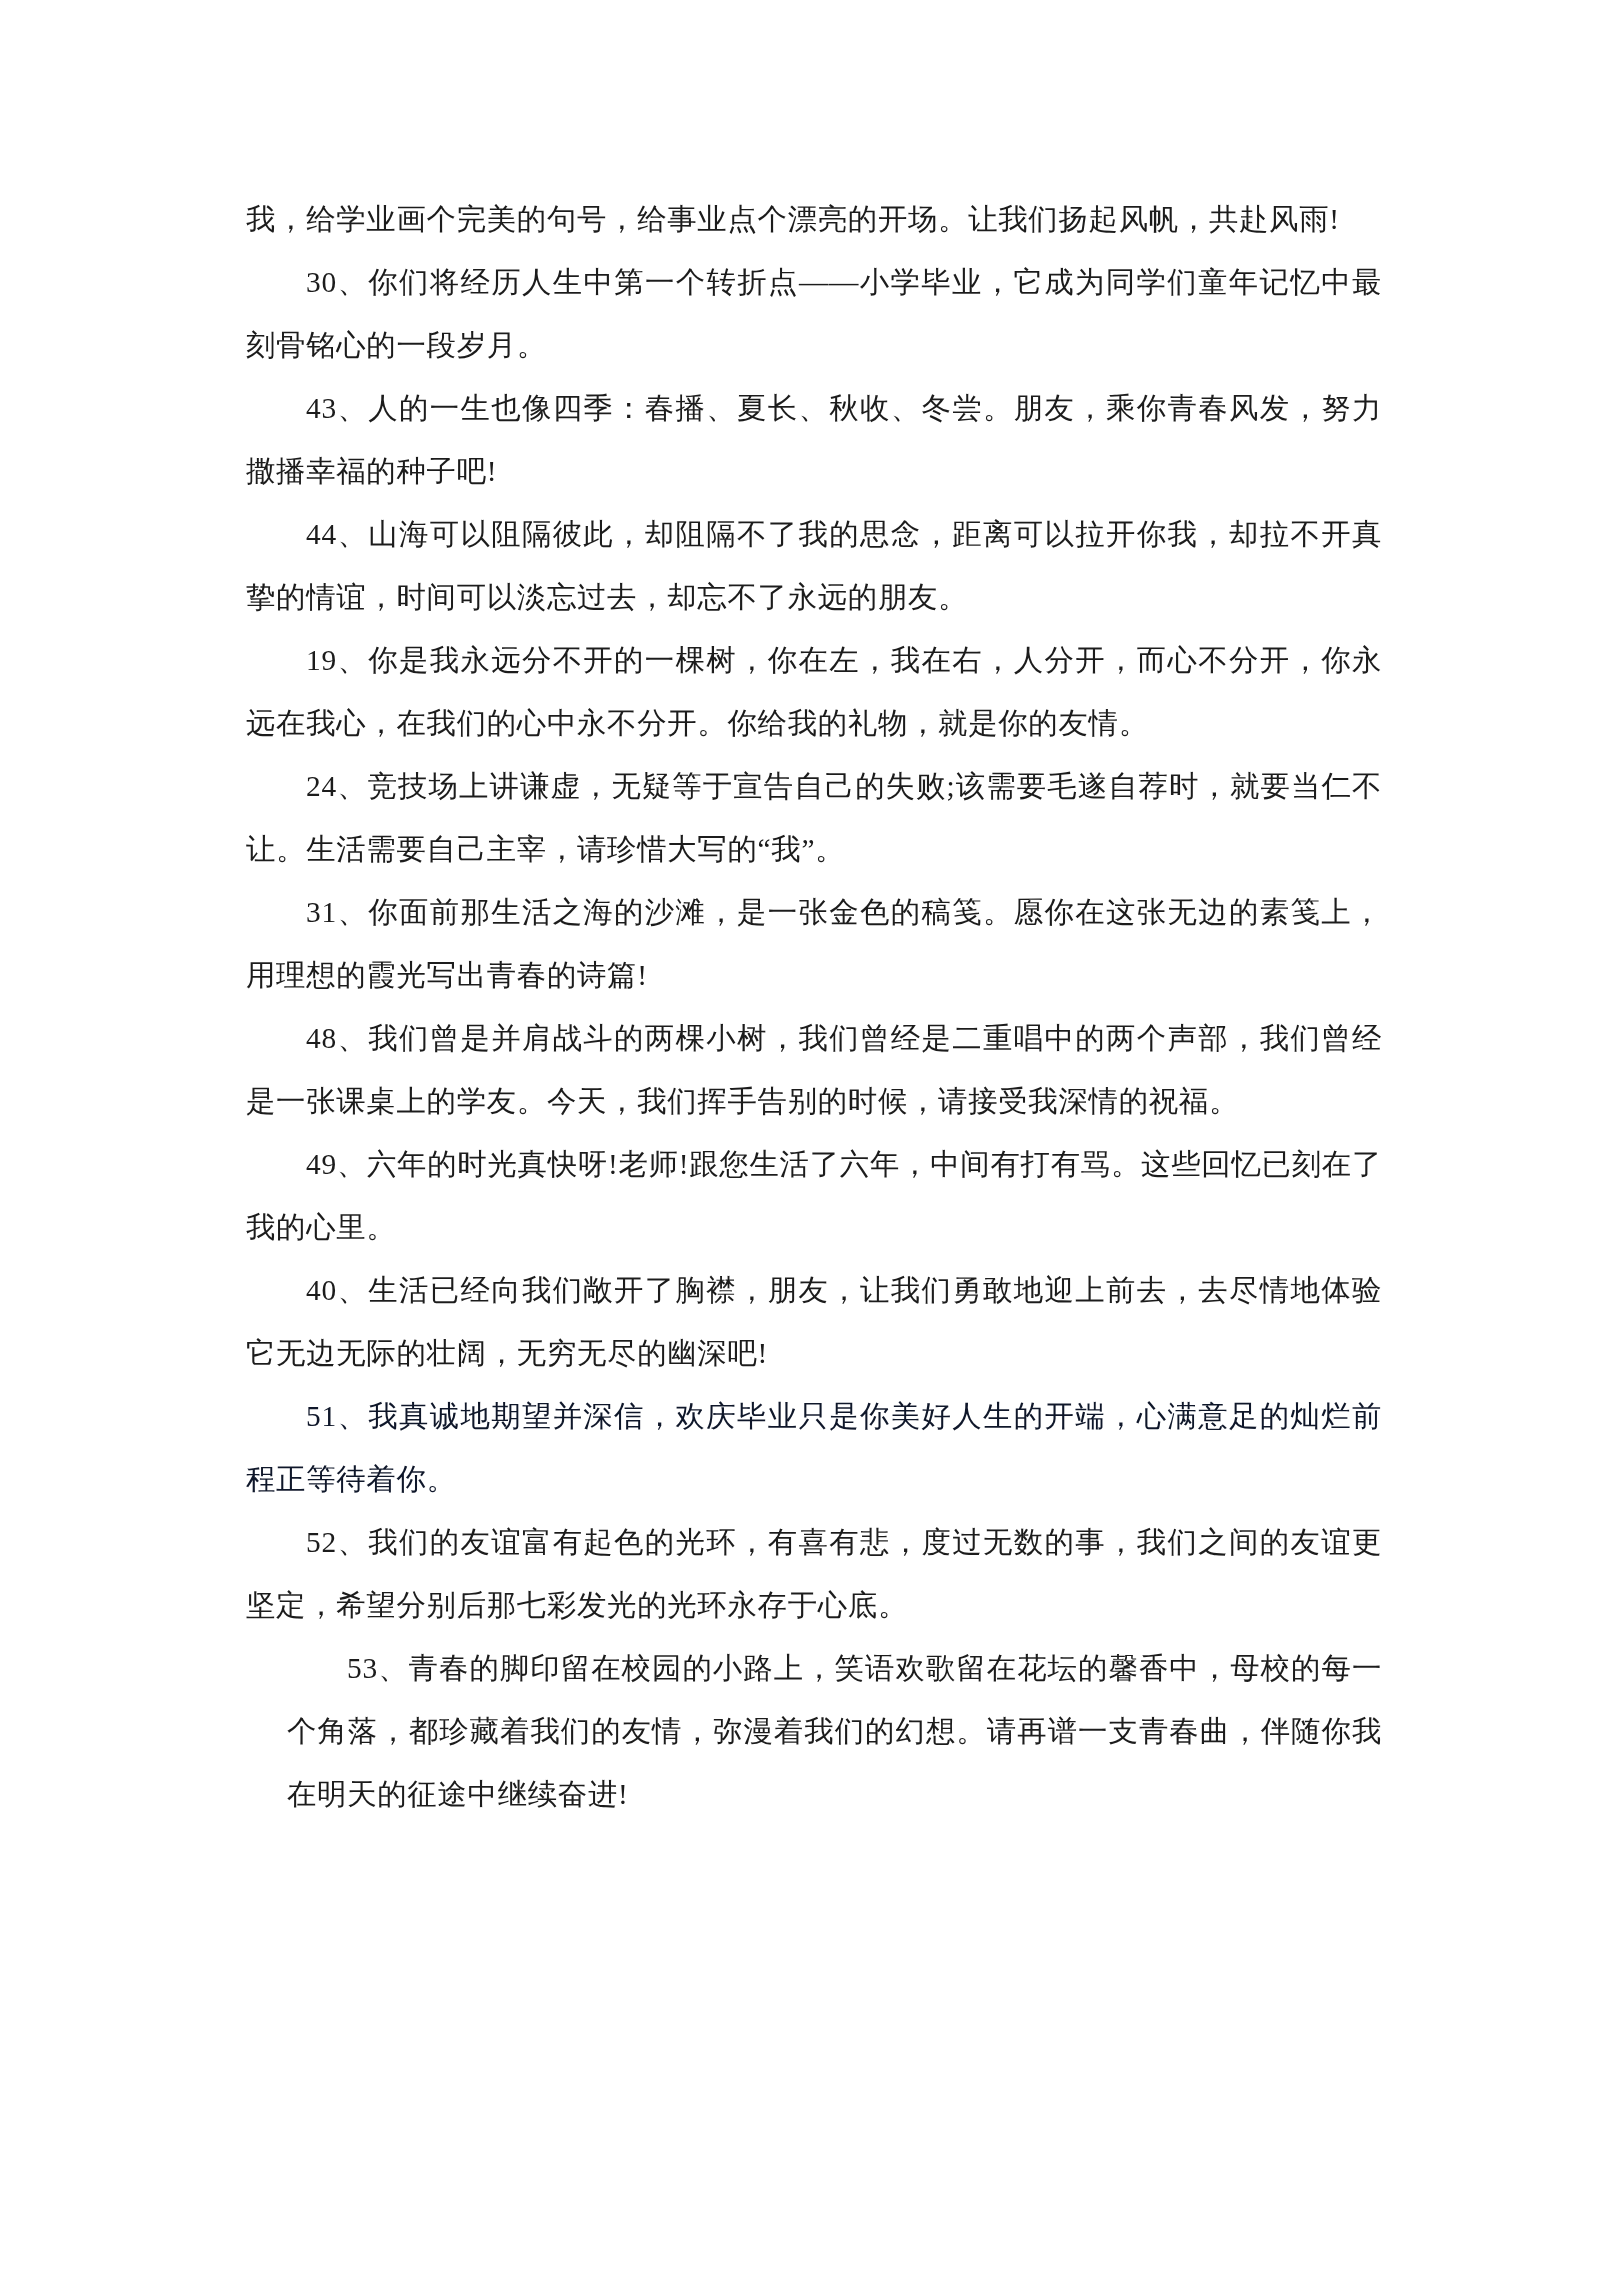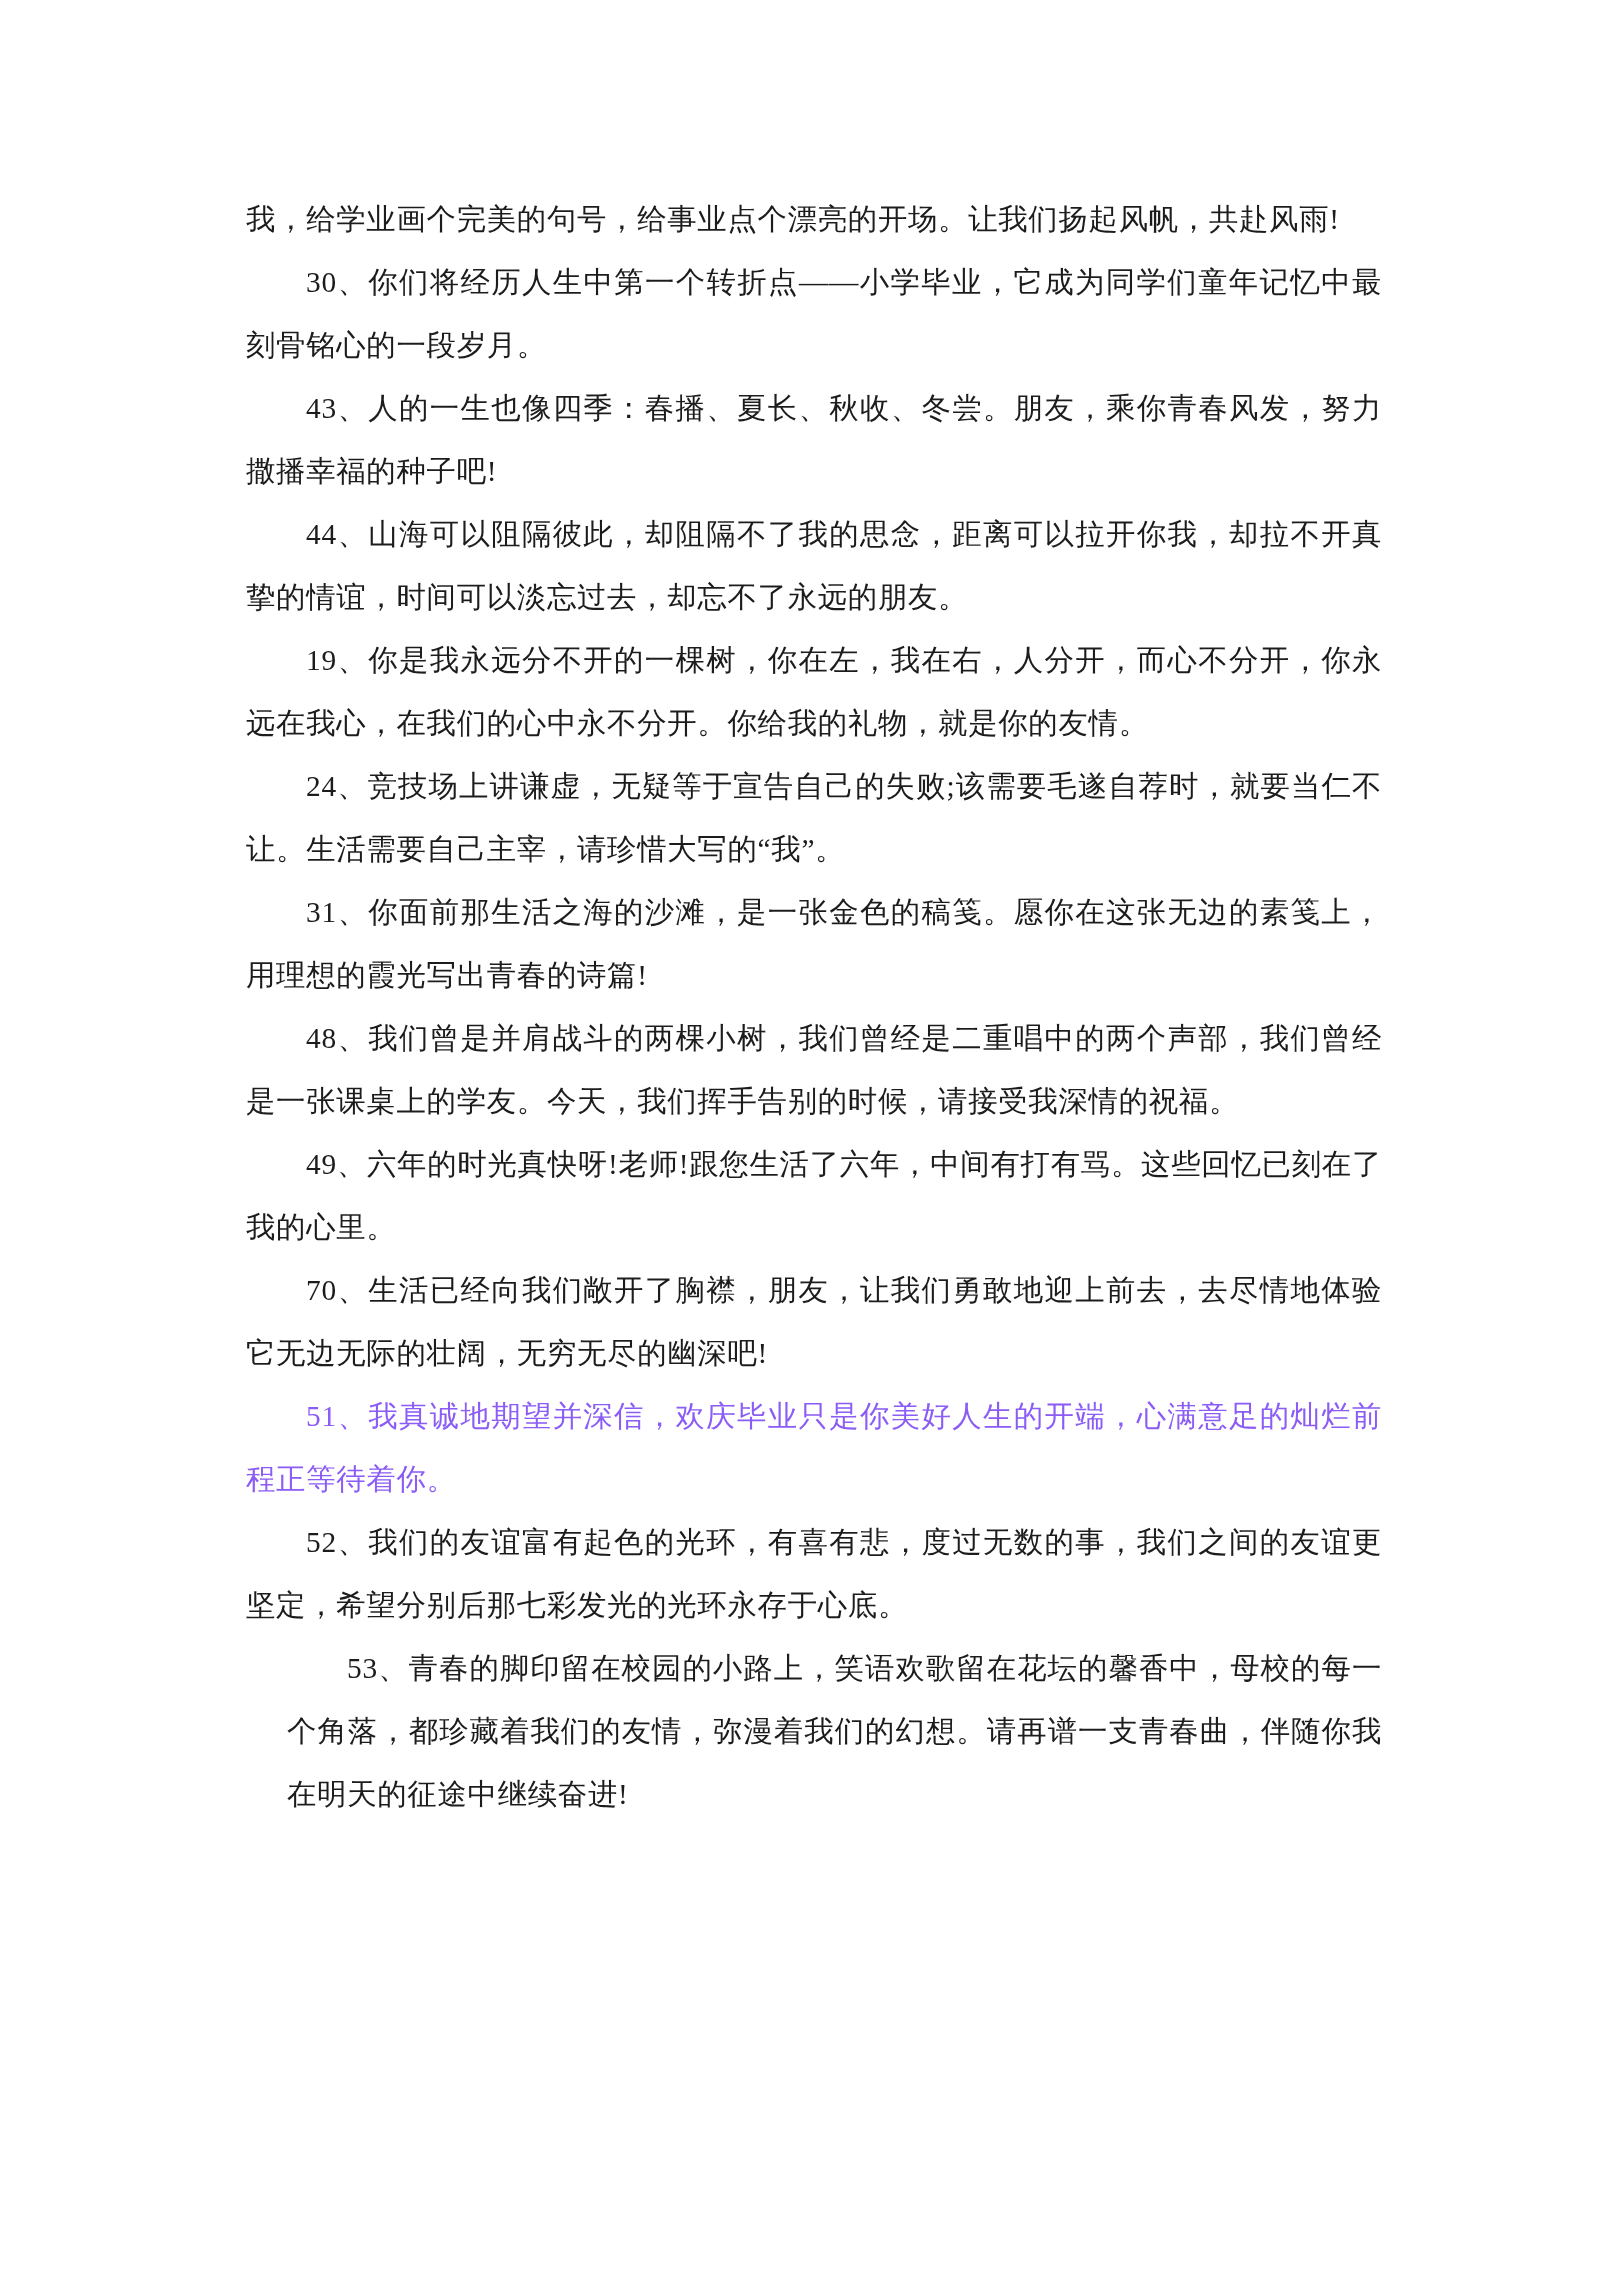--- a/index.html
+++ b/index.html
@@ -41,19 +41,19 @@
   <div class="content">
       <p class="paragraph" style="color: rgb(28, 28, 28);">我，给学业画个完美的句号，给事业点个漂亮的开场。让我们扬起风帆，共赴风雨!</p>
       <p class="paragraph indent" style="color: rgb(28, 28, 28);">30、你们将经历人生中第一个转折点——小学毕业，它成为同学们童年记忆中最刻骨铭心的一段岁月。</p>
       <p class="paragraph indent" style="color: rgb(28, 28, 28);">43、人的一生也像四季：春播、夏长、秋收、冬尝。朋友，乘你青春风发，努力撒播幸福的种子吧!</p>
       <p class="paragraph indent" style="color: rgb(28, 28, 28);">44、山海可以阻隔彼此，却阻隔不了我的思念，距离可以拉开你我，却拉不开真挚的情谊，时间可以淡忘过去，却忘不了永远的朋友。</p>
       <p class="paragraph indent" style="color: rgb(28, 28, 28);">19、你是我永远分不开的一棵树，你在左，我在右，人分开，而心不分开，你永远在我心，在我们的心中永不分开。你给我的礼物，就是你的友情。</p>
       <p class="paragraph indent" style="color: rgb(28, 28, 28);">24、竞技场上讲谦虚，无疑等于宣告自己的失败;该需要毛遂自荐时，就要当仁不让。生活需要自己主宰，请珍惜大写的“我”。</p>
       <p class="paragraph indent" style="color: rgb(28, 28, 28);">31、你面前那生活之海的沙滩，是一张金色的稿笺。愿你在这张无边的素笺上，用理想的霞光写出青春的诗篇!</p>
       <p class="paragraph indent" style="color: rgb(28, 28, 28);">48、我们曾是并肩战斗的两棵小树，我们曾经是二重唱中的两个声部，我们曾经是一张课桌上的学友。今天，我们挥手告别的时候，请接受我深情的祝福。</p>
       <p class="paragraph indent" style="color: rgb(28, 28, 28);">49、六年的时光真快呀!老师!跟您生活了六年，中间有打有骂。这些回忆已刻在了我的心里。</p>
-      <p class="paragraph indent" style="color: rgb(28, 28, 28);">70、生活已经向我们敞开了胸襟，朋友，让我们勇敢地迎上前去，去尽情地体验它无边无际的壮阔，无穷无尽的幽深吧!</p>
-      <p class="paragraph indent" style="color: #8b5cf6;">51、我真诚地期望并深信，欢庆毕业只是你美好人生的开端，心满意足的灿烂前程正等待着你。</p>
+      <p class="paragraph indent" style="color: rgb(28, 28, 28);">40、生活已经向我们敞开了胸襟，朋友，让我们勇敢地迎上前去，去尽情地体验它无边无际的壮阔，无穷无尽的幽深吧!</p>
+      <p class="paragraph indent" style="color: #0f172a;">51、我真诚地期望并深信，欢庆毕业只是你美好人生的开端，心满意足的灿烂前程正等待着你。</p>
       <p class="paragraph indent" style="color: rgb(28, 28, 28);">52、我们的友谊富有起色的光环，有喜有悲，度过无数的事，我们之间的友谊更坚定，希望分别后那七彩发光的光环永存于心底。</p>
       <p class="paragraph indent" style="color: rgb(28, 28, 28); margin-left: 41px;">53、青春的脚印留在校园的小路上，笑语欢歌留在花坛的馨香中，母校的每一个角落，都珍藏着我们的友情，弥漫着我们的幻想。请再谱一支青春曲，伴随你我在明天的征途中继续奋进!</p>
     </div>
 </div>
 
 
 </body></html>

